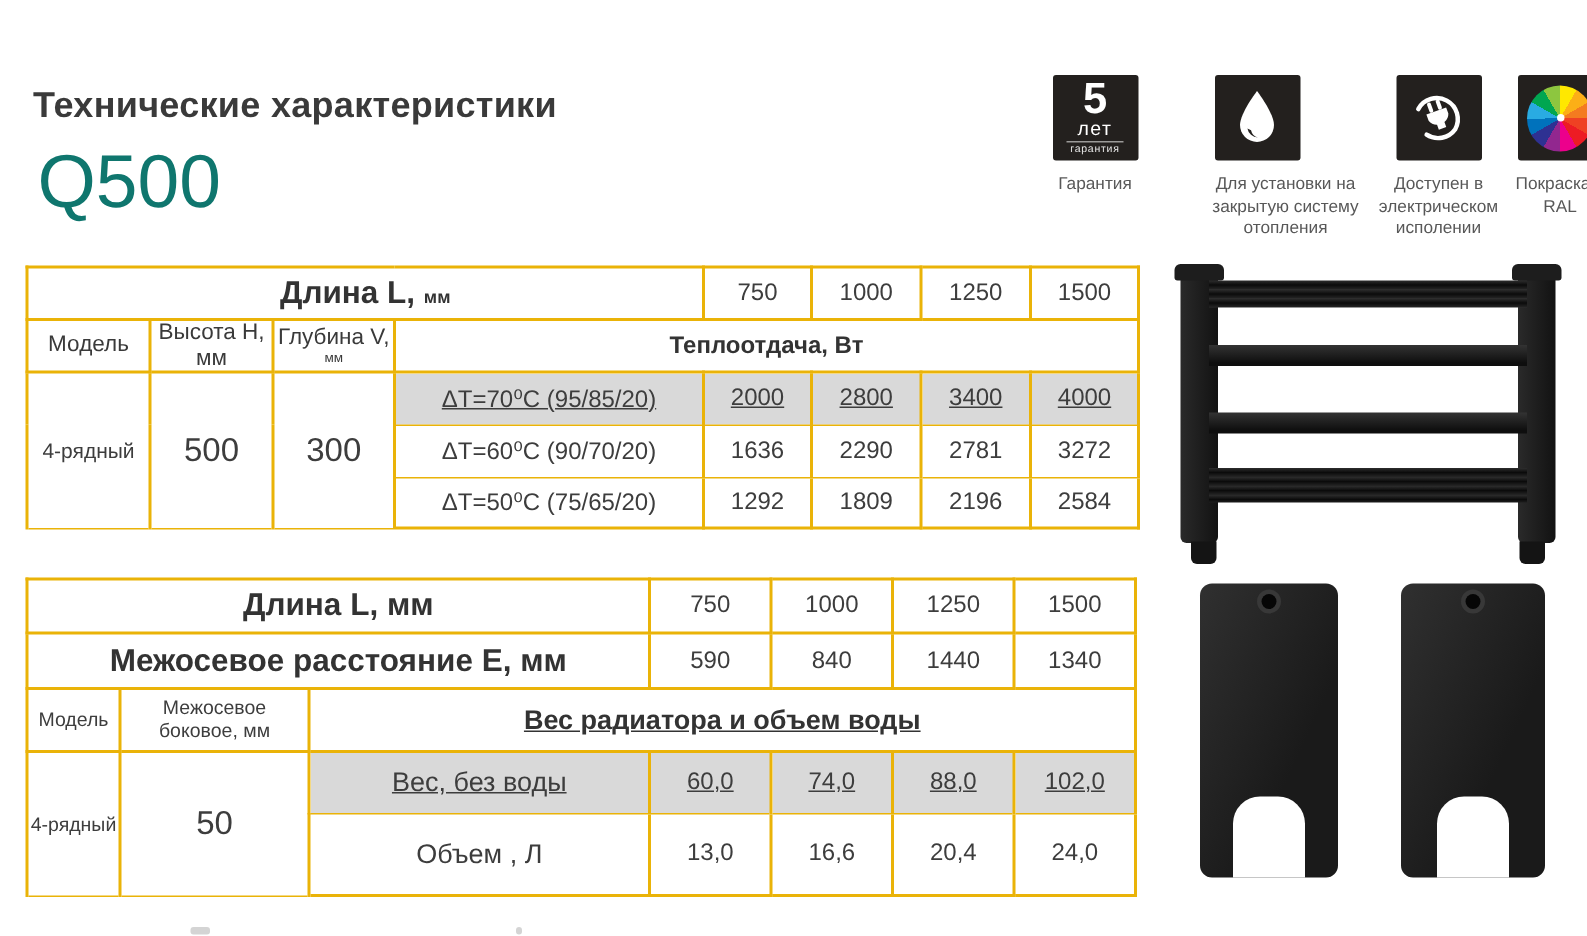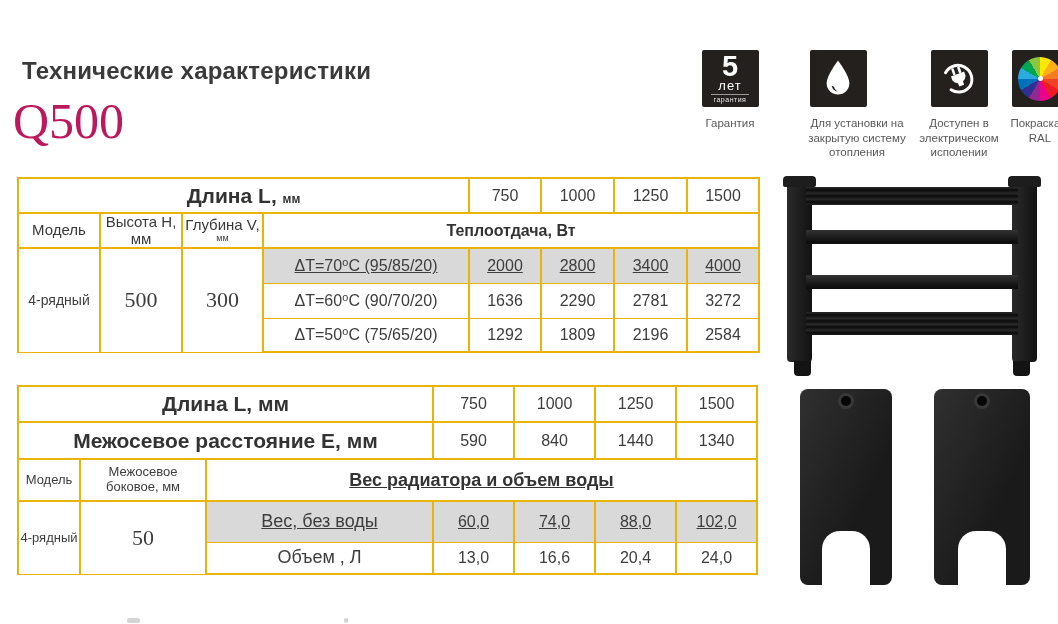--- a/index.html
+++ b/index.html
@@ -2,21 +2,21 @@
 <html><head>
 <meta charset="utf-8">
 <style>
   html,body{margin:0;padding:0;}
   body{
     width:1058px;height:624px;position:relative;background:#ffffff;overflow:hidden;
     font-family:"Liberation Sans","DejaVu Sans",sans-serif;color:#3d3d3d;
   }
   
   .subtitle{position:absolute;left:22px;top:57px;font-size:24px;font-weight:600;color:#3a3a3a;letter-spacing:.2px;}
-  .brand{position:absolute;left:13px;top:92px;font-family:Liberation Serif, serif;font-size:50px;font-weight:400;color:#be185d;}
+  .brand{position:absolute;left:25px;top:92px;font-family:Liberation Sans, sans-serif;font-size:50px;font-weight:400;color:#0f766e;}
   
   .features{position:absolute;left:694px;top:50px;width:358px;display:flex;justify-content:space-between;align-items:flex-start;}
   .feature{display:flex;flex-direction:column;align-items:center;}
   .fsq{width:57px;height:57px;background:#23201e;border-radius:2px;display:flex;align-items:center;justify-content:center;flex-direction:column;}
   .caption{margin-top:9px;font-size:11.5px;line-height:1.28;color:#585858;text-align:center;}
   .cap1{width:72px;} .cap2{width:106px;margin-left:38px;} .cap3{width:98px;} .cap4{width:64px;}
   .w5num{color:#fff;font-size:29px;line-height:26px;font-weight:600;}
   .w5let{color:#fff;font-size:13px;line-height:13px;letter-spacing:1px;}
   .w5rule{width:38px;height:1px;background:rgba(255,255,255,.55);margin:2px 0 1px;}
   .w5gar{color:#e8e8e8;font-size:7px;line-height:8px;letter-spacing:.5px;}
@@ -27,21 +27,21 @@
   table{border-collapse:collapse;table-layout:fixed;position:absolute;left:17px;background:#fff;}
   td{border:2px solid #eab308;text-align:center;vertical-align:middle;padding:0;color:#3d3d3d;overflow:hidden;}
   .t1{top:177px;width:741px;}
   .t2{top:385px;width:741px;}
   tr.sub td{border-top-width:1px;}
   tr.subprev td{border-bottom-width:1px;}
   .hl{background:#d9d9d9;text-decoration:underline;}
   .h-big{font-size:21px;font-weight:600;color:#333;}
   .h-big .small-mm{font-size:12px;font-weight:600;}
   .num{font-size:16px;margin-top:13px;}
-  .num-big{font-size:22px;font-family:Liberation Serif, serif;}
+  .num-big{font-size:22px;}
   .colhead{font-size:15px;line-height:1.1;color:#3a3a3a;}
   .colhead .tiny{font-size:9px;}
   .heathead{font-size:16px;font-weight:600;color:#333;}
   .model-cell{font-size:14px;}
   .dt-label{font-size:16px;}
   .t2 .h-big2{font-size:21px;font-weight:600;color:#333;}
   .t2 .colhead2{font-size:13px;line-height:1.15;}
   .t2 .weighthead{font-size:18px;font-weight:600;color:#333;text-decoration:underline;}
   .t2 .rowlabel{font-size:18px;}
   .t2 .model2{font-size:13px;}
@@ -211,21 +211,21 @@
   </tr>
   <tr style="height:41px" class="subprev">
     <td rowspan="2" class="model2">4-рядный</td>
     <td rowspan="2" class="num-big">50</td>
     <td class="rowlabel hl">Вес, без воды</td>
     <td class="num hl">60,0</td>
     <td class="num hl">74,0</td>
     <td class="num hl">88,0</td>
     <td class="num hl">102,0</td>
   </tr>
-  <tr style="height:32px" class="sub">
+  <tr style="height:55px" class="sub">
     <td class="rowlabel">Объем , Л</td>
     <td class="num">13,0</td>
     <td class="num">16,6</td>
     <td class="num">20,4</td>
     <td class="num">24,0</td>
   </tr>
 </tbody>
   </table>
 
 <div class="radiator">

